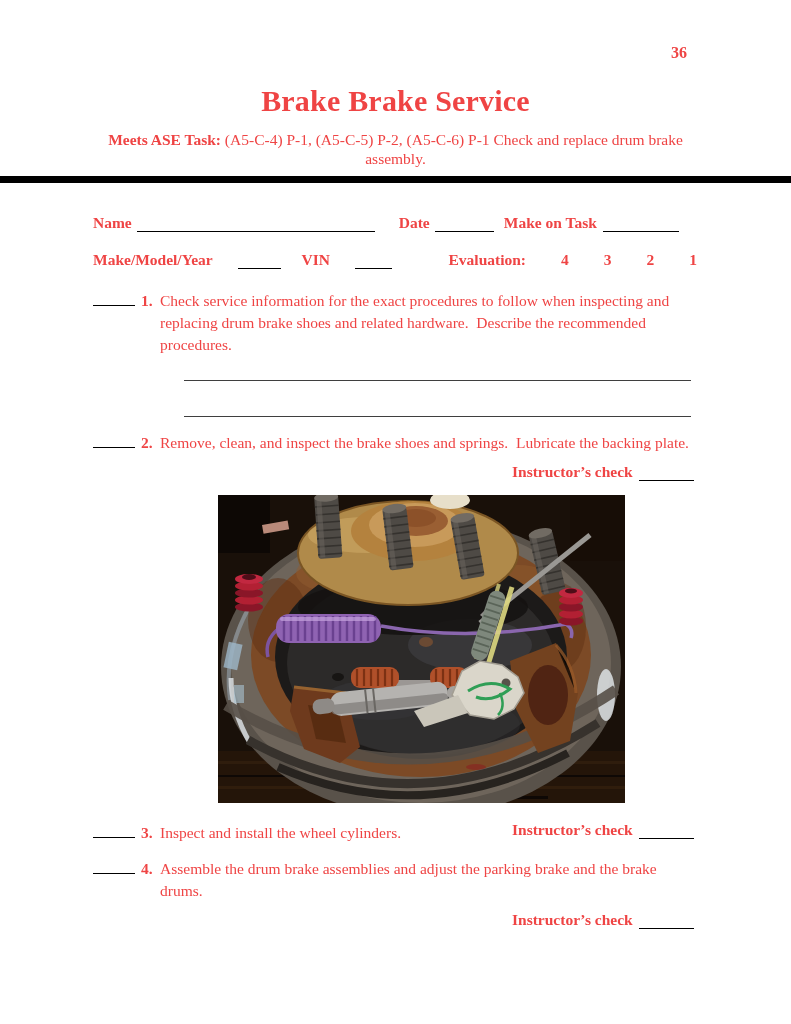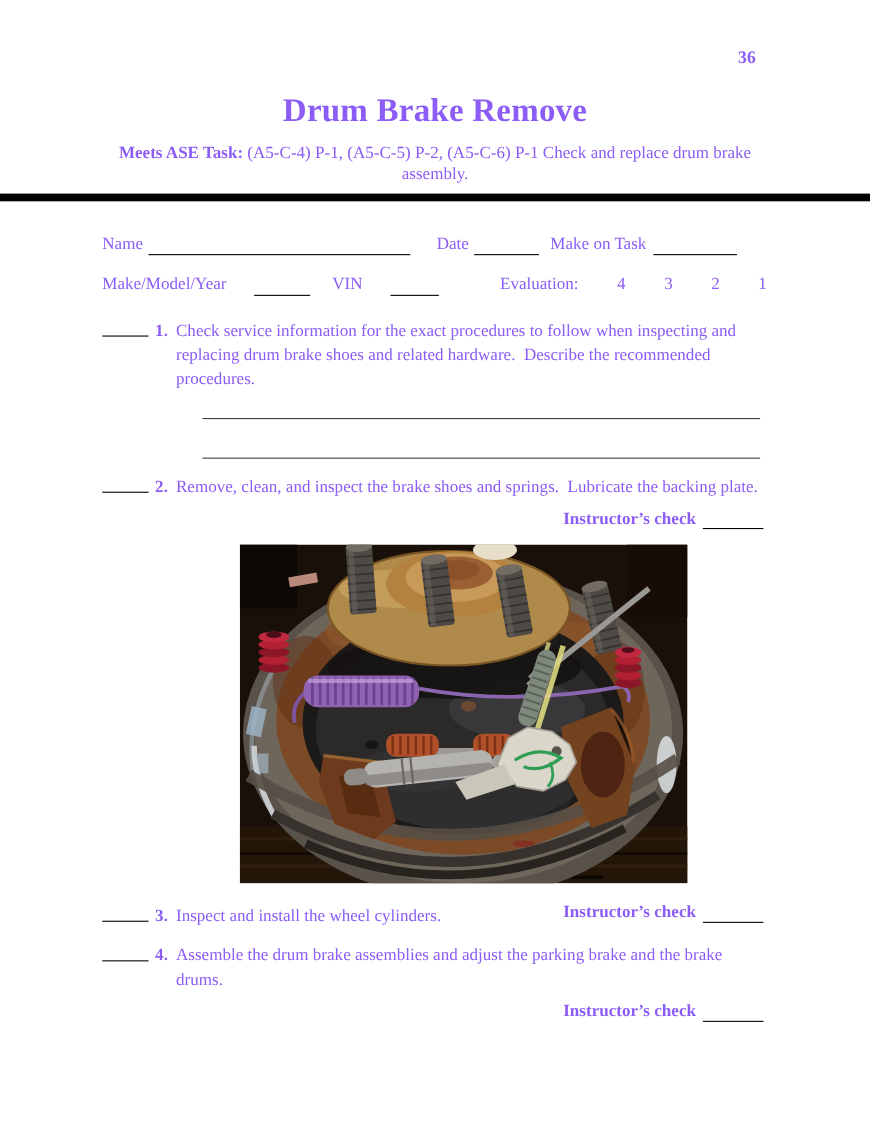--- a/index.html
+++ b/index.html
@@ -1,26 +1,26 @@
 <!DOCTYPE html>
 <html style="--wood_bg: #191009; --rim_gray: #6e655b; --rust_shoe: #7c4a26; --backing_plate: #2c2a29; --brass: #b08a4a; --red_spring: #b22033; --purple_spring: #8f63b2; --orange_spring: #b0502a; --green_clip: #2f9e55; --yellow_bracket: #ded87f; --steel: #b5b3b0;"><head>
 <meta charset="utf-8">
 <style>
   html,body{margin:0;padding:0;background:#ffffff;}
   .page{
     position:relative;width:791px;height:1024px;background:#fff;
-    font-family:"Liberation Serif",serif;color:#8b5cf6;overflow:hidden;
+    font-family:"Liberation Serif",serif;color:#ef4444;overflow:hidden;
   }
   .abs{position:absolute;}
   .b{font-weight:bold;}
   .page-number{left:671px;top:44px;font-size:16px;font-weight:bold;}
   .title{left:0;top:84px;width:100%;text-align:center;font-size:30px;font-weight:bold;letter-spacing:.2px;}
   .subtitle{left:50%;top:130px;transform:translateX(-50%);width:620px;text-align:center;font-size:15.5px;line-height:19px;}
   .rule{left:0;top:176px;width:791px;height:7px;background:#000;}
-  .form-row{left:93px;width:604px;display:flex;font-size:15.5px;font-weight:normal;}
+  .form-row{left:93px;width:604px;display:flex;align-items:flex-end;font-size:15.5px;font-weight:bold;}
   .row1{top:213px;}
   .row2{top:250px;gap:20px;}
   .blank{display:inline-block;border-bottom:1.5px solid #000;height:18px;}
   .task{left:93px;font-size:15.5px;line-height:22px;}
   .num-blank{position:absolute;left:0;top:1px;width:42px;height:14px;border-bottom:1.5px solid #000;}
   .task-num{position:absolute;left:48px;top:0;font-weight:bold;}
   .task-text{margin-left:67px;width:534px;white-space:pre-wrap;}
   .answer-line{left:184px;width:507px;height:0;border-top:1.3px solid #3f3f3f;}
   .icheck{display:flex;align-items:flex-end;font-size:15.5px;font-weight:bold;}
   .icheck .blank{width:55px;margin-left:6px;}
@@ -28,21 +28,21 @@
   .photo-wrap{left:218px;top:495px;width:407px;height:308px;}
   .photo-wrap svg{display:block;}
 </style>
 </head>
 <body>
 
 <div class="page">
 
   <div class="abs page-number">36</div>
 
-  <div class="abs title">Drum Brake Remove</div>
+  <div class="abs title">Brake Brake Service</div>
 
   <div class="abs subtitle"><span class="b">Meets ASE Task:</span><span>  (A5-C-4) P-1, (A5-C-5) P-2, (A5-C-6) P-1  Check and replace drum brake assembly.</span></div>
 
   <div class="abs rule"></div>
 
   <div class="abs form-row row1">
     <span>Name</span>
     <span class="blank" style="width:238px;margin-left:5px;"></span>
     <span style="margin-left:24px;">Date</span>
     <span class="blank" style="width:59px;margin-left:5px;"></span>

